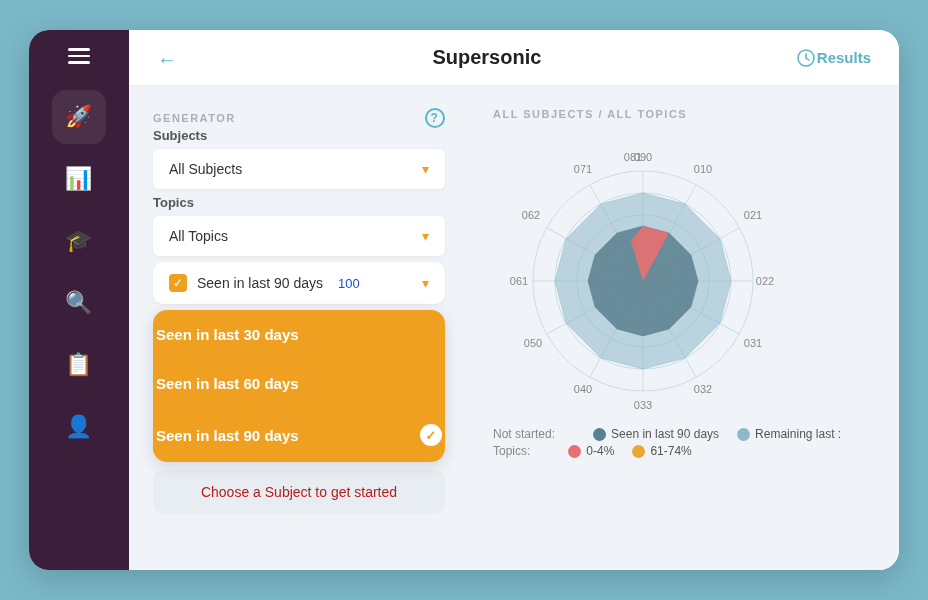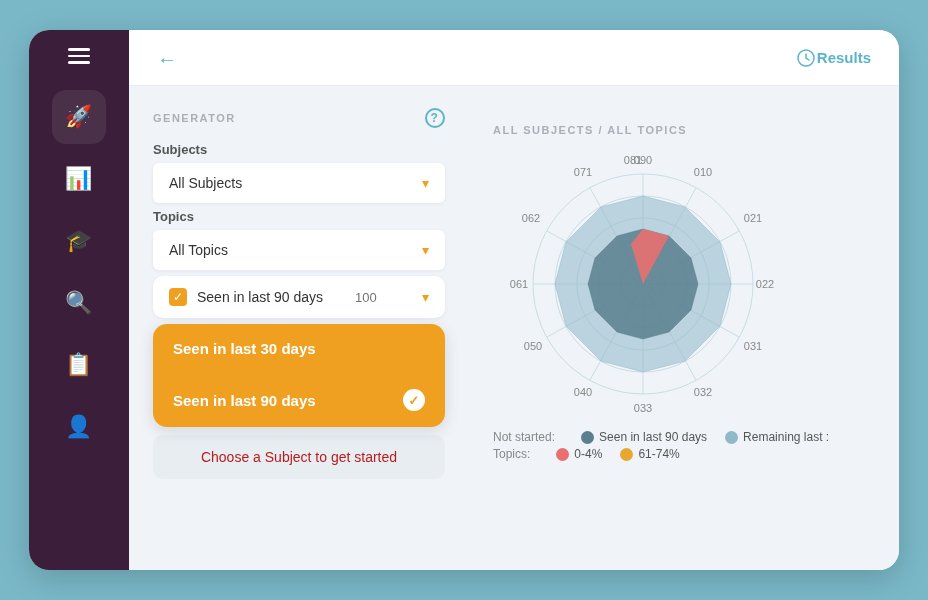--- a/index.html
+++ b/index.html
@@ -116,21 +116,20 @@
       gap: 0;
       position: relative;
       background: #f0f4f8;
     }
     .generator-label {
       font-size: 11px;
       font-weight: 700;
       letter-spacing: 1.5px;
       color: #aab0b8;
       text-transform: uppercase;
-      margin-bottom: 14px;
       display: flex;
       align-items: center;
       justify-content: space-between;
     }
     .help-icon {
       width: 20px;
       height: 20px;
       border-radius: 50%;
       border: 2px solid #5ab5c8;
       color: #5ab5c8;
@@ -188,39 +187,39 @@
       border-radius: 4px;
       display: flex;
       align-items: center;
       justify-content: center;
       color: #fff;
       font-size: 12px;
       flex-shrink: 0;
     }
     .seen-count {
       font-size: 13px;
-      color: #737373;
-      margin-left: 22px;
+      color: #1d4ed8;
+      margin-left: 5px;
     }
     .seen-chevron {
       margin-left: auto;
       color: #f0a020;
       font-size: 14px;
     }
     
     .dropdown {
       background: #f0a020;
       border-radius: 14px;
       margin-top: 6px;
       overflow: hidden;
       box-shadow: 0 4px 16px rgba(0,0,0,0.12);
       z-index: 10;
     }
     .dropdown-item {
-      padding: 16px 20px;
+      padding: 16px 3px;
       font-size: 15px;
       font-weight: 600;
       color: #fff;
       display: flex;
       align-items: center;
       justify-content: space-between;
       cursor: pointer;
     }
     .dropdown-check {
       width: 22px;
@@ -241,24 +240,25 @@
       width: 100%;
       font-size: 14px;
       color: #b91c1c;
       cursor: pointer;
       margin-top: 8px;
       text-align: center;
     }
     
     .right-panel {
       flex: 1;
-      padding: 38px 24px;
+      padding: 22px 24px;
       display: flex;
       flex-direction: column;
       background: #f0f4f8;
+      gap: 13px;
     }
     .chart-header {
       font-size: 11px;
       font-weight: 700;
       letter-spacing: 1.5px;
       color: #aab0b8;
       text-transform: uppercase;
       margin-bottom: 10px;
     }
     .chart-area {
@@ -286,21 +286,21 @@
     .legend-row {
       display: flex;
       gap: 18px;
       font-size: 12px;
       color: #555;
       margin-bottom: 3px;
     }
     .legend-label {
       font-weight: 500;
       color: #888;
-      margin-right: 8px;
+      margin-right: 20px;
     }
   </style>
 </head>
 <body>
 
 <div class="app-container">
 
   <div class="sidebar">
     <div class="sidebar-menu-btn">
       <span></span>
@@ -324,20 +324,21 @@
     </div>
     <div class="sidebar-item">
       <span>👤</span>
     </div>
   </div>
 
   <div class="main">
 
     <div class="header">
       <div class="header-back">←</div>
+      <div class="header-title">Supersonic</div>
       <div class="header-results">
         <svg width="18" height="18" viewBox="0 0 18 18" fill="none">
           <circle cx="9" cy="9" r="8" stroke="#5ab5c8" stroke-width="1.5"></circle>
           <path d="M9 5v4l3 2" stroke="#5ab5c8" stroke-width="1.5" stroke-linecap="round"></path>
         </svg>
         <span>Results</span>
       </div>
     </div>
 
     <div class="body">
@@ -367,20 +368,23 @@
         <div class="seen-box">
           <div class="seen-checkbox">✓</div>
           <span>Seen in last 90 days</span>
           <span class="seen-count">100</span>
           <span class="seen-chevron">▾</span>
         </div>
 
         <div class="dropdown">
           <div class="dropdown-item">
             <span>Seen in last 30 days</span>
+          </div>
+          <div class="dropdown-item">
+            <span>Seen in last 60 days</span>
           </div>
           <div class="dropdown-item">
             <span>Seen in last 90 days</span>
             <div class="dropdown-check">✓</div>
           </div>
         </div>
 
         <button class="choose-subject-btn">Choose a Subject to get started</button>
       </div>
 

